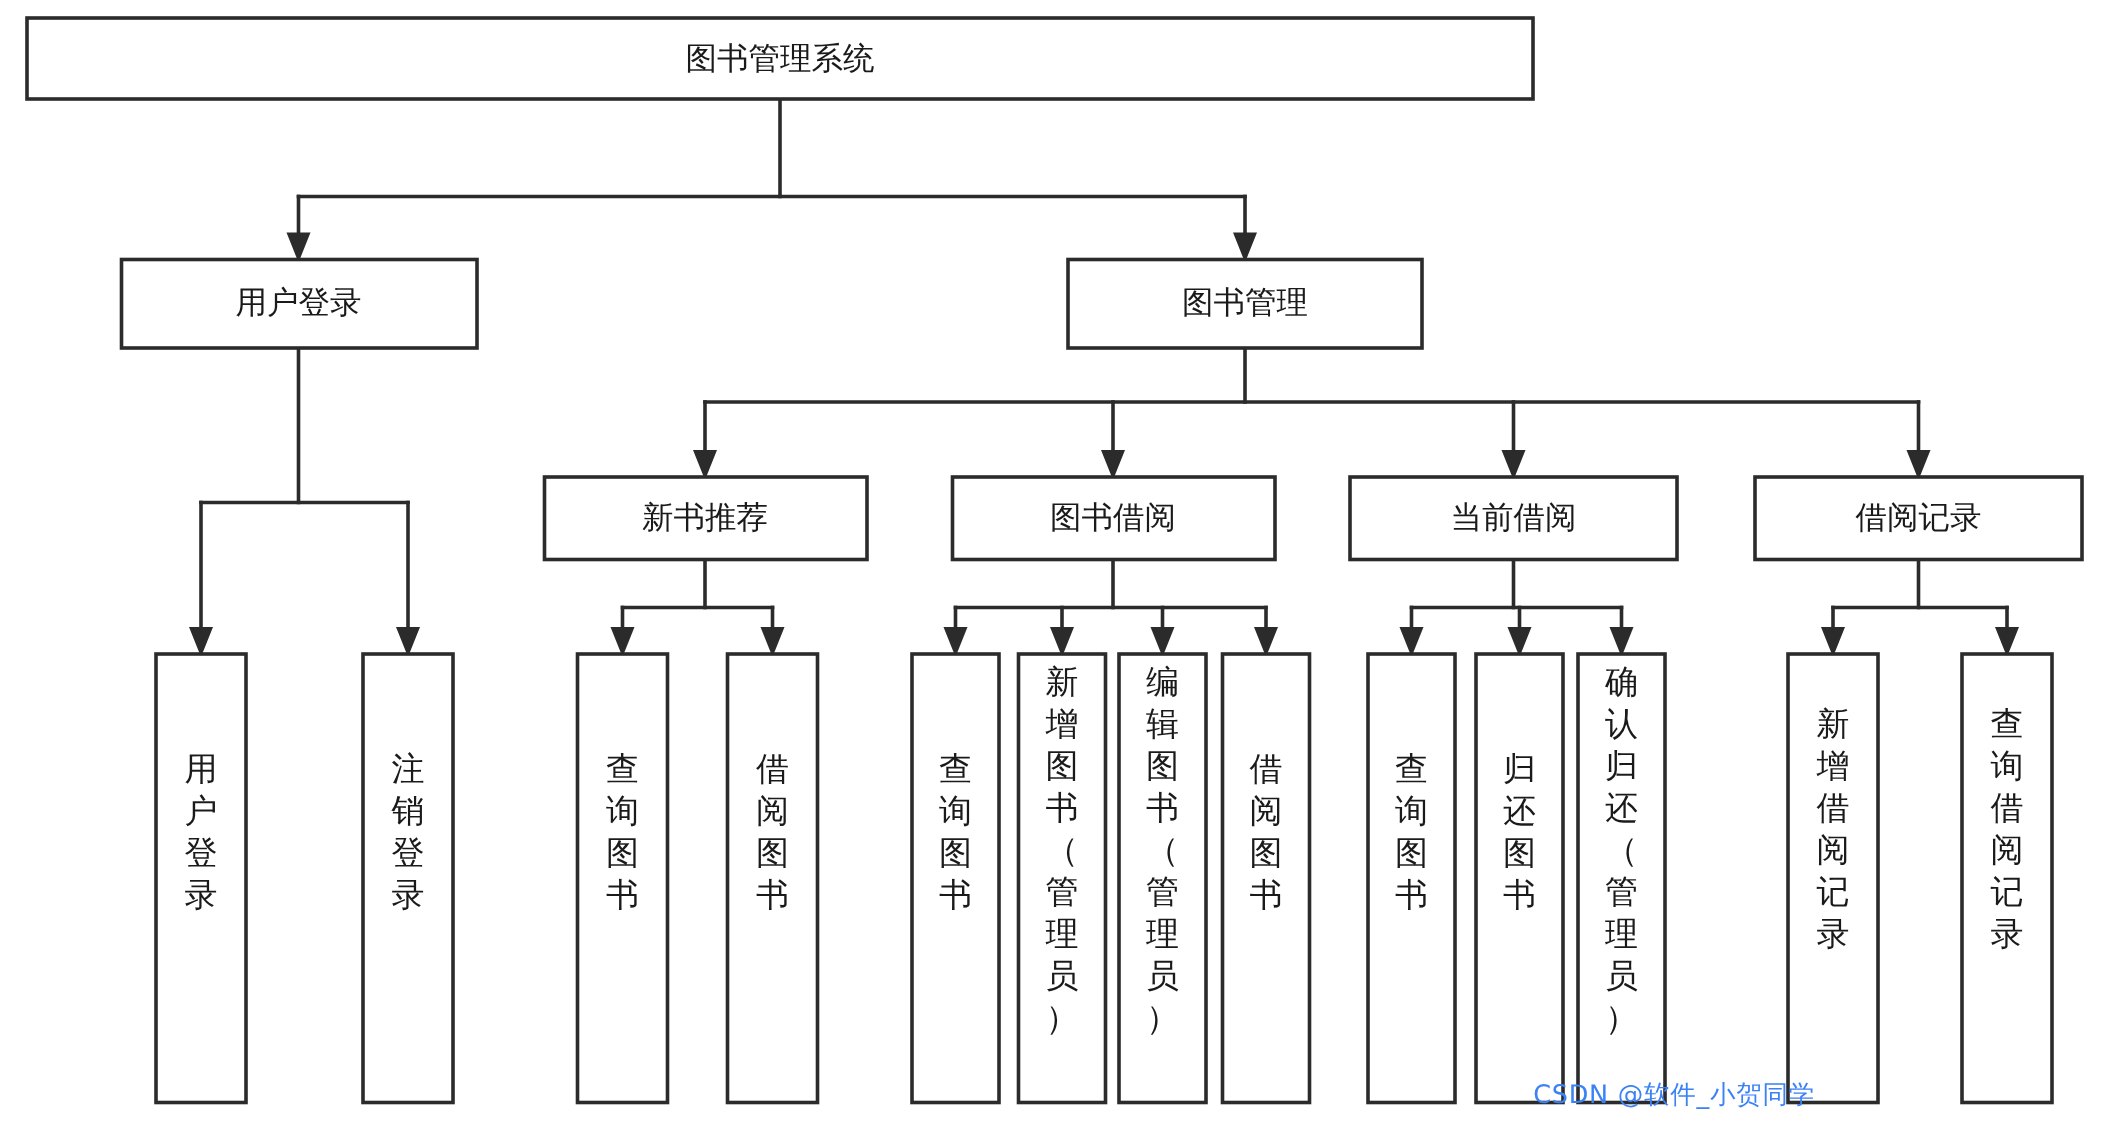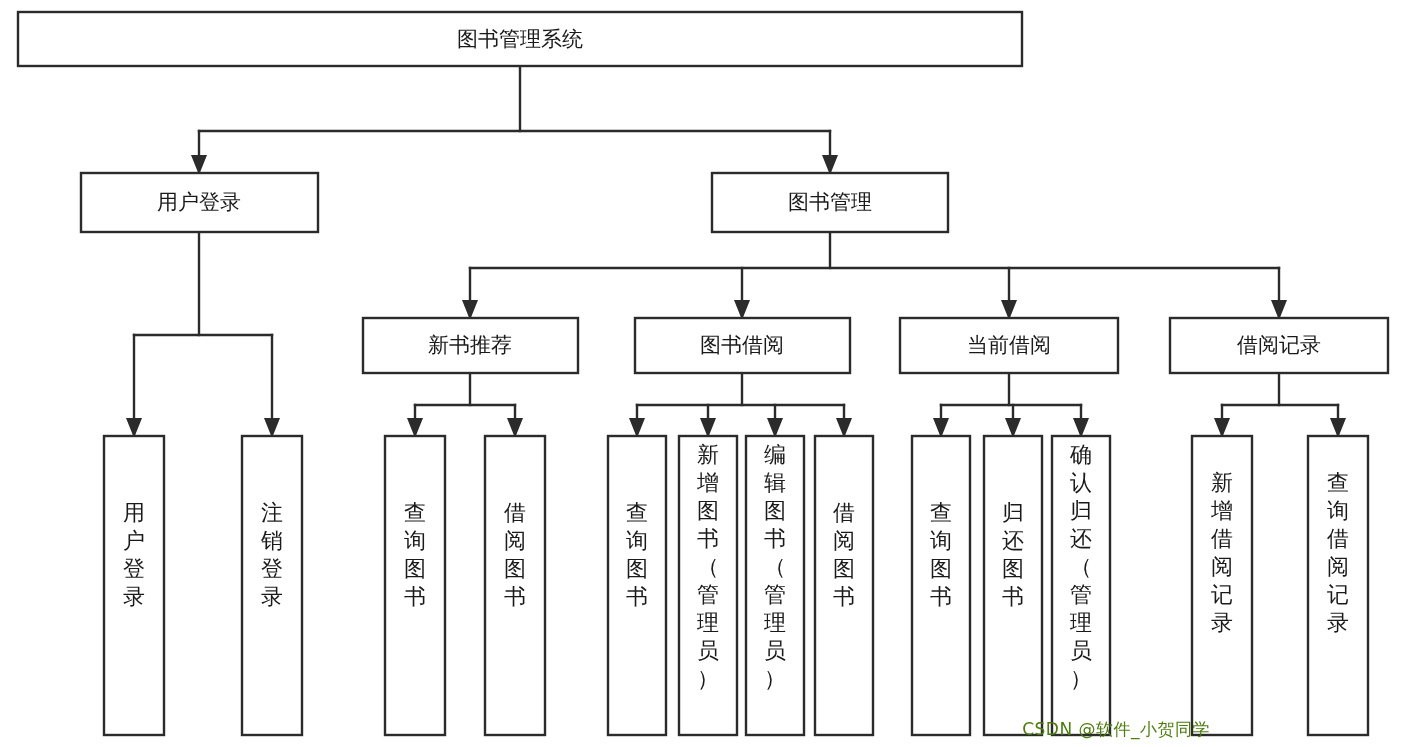--- a/index.html
+++ b/index.html
@@ -54,21 +54,21 @@
     font-family: "DejaVu Sans", "Liberation Sans", sans-serif;
     font-size: 22px;
     text-anchor: middle;
   }
   .watermark {
     position: absolute;
     right: 10px;
     bottom: 6px;
     font-family: "DejaVu Sans", "Liberation Sans", sans-serif;
     font-size: 17px;
-    color: #4d7c0f;
+    color: #3b82f6;
     white-space: nowrap;
     letter-spacing: 0.5px;
   }
 </style>
 </head>
 <body>
 
 <div id="diagram-root">
 
   <svg class="tree-canvas" viewBox="0 0 1405 747">

